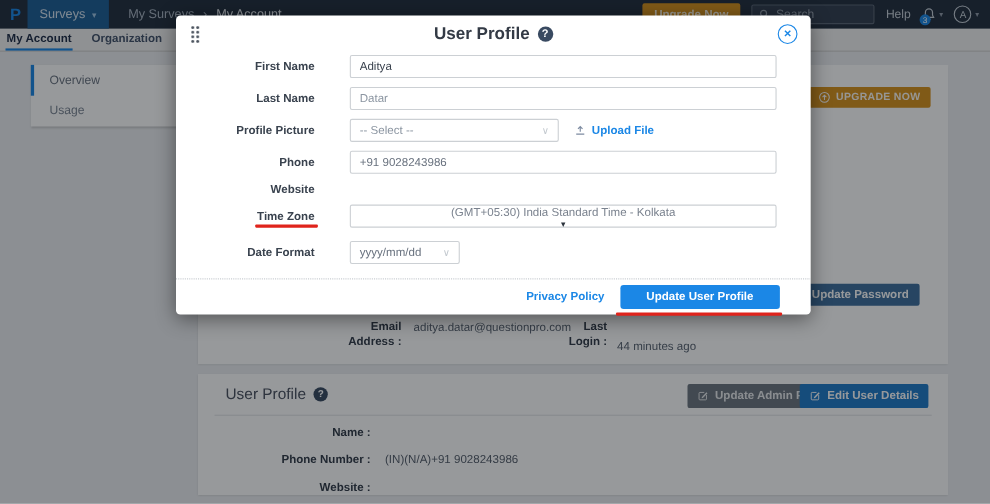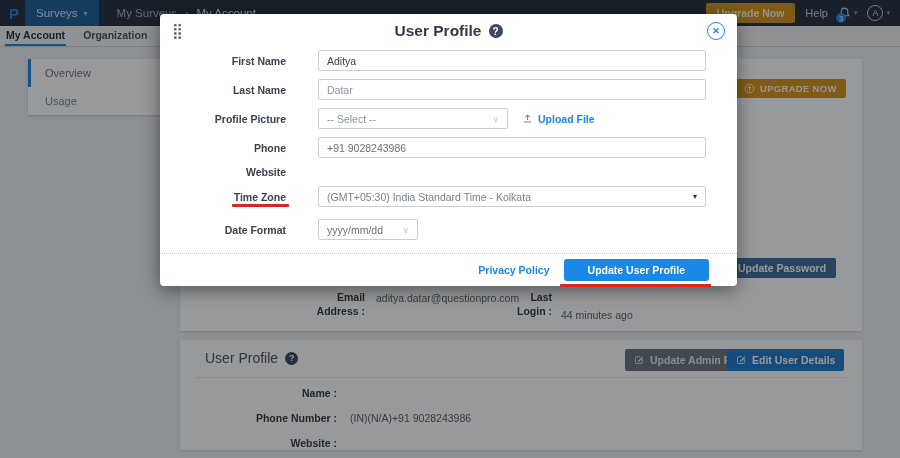--- a/index.html
+++ b/index.html
@@ -90,20 +90,27 @@
       <span>Surveys</span>
       <span class="caret">▾</span>
     </div>
     <nav class="crumbs">
       <span>My Surveys</span>
       <span>›</span>
       <span class="crumb-current">My Account</span>
     </nav>
     <div class="nav-right">
       <button class="pill-upgrade">Upgrade Now</button>
+      <div class="searchbox">
+        <svg width="10" height="10" viewBox="0 0 24 24">
+            <circle cx="10" cy="10" r="6.5" fill="none" stroke="#96a1ae" stroke-width="2.6"></circle>
+            <path d="M15 15l6 6" stroke="#96a1ae" stroke-width="2.6"></path>
+          </svg>
+        <input placeholder="Search" style="">
+      </div>
       <span class="help-link">Help</span>
       <div class="bell-wrap">
         <svg width="13" height="14" viewBox="0 0 24 24">
             <path d="M12 3a6 6 0 0 0-6 6v4.5L4.2 17h15.6L18 13.5V9a6 6 0 0 0-6-6z" fill="none" stroke="#c6cfd8" stroke-width="2"></path>
             <path d="M10 19.5a2 2 0 0 0 4 0" fill="none" stroke="#c6cfd8" stroke-width="2"></path>
           </svg>
         <span class="badge">3</span>
         <span class="tiny-caret">▾</span>
       </div>
       <div class="avatar-wrap">
@@ -209,21 +216,21 @@
       </div>
       <div class="form-row">
         <div class="flabel">Phone</div>
         <input class="ctl val-mid" value="+91 9028243986" style="">
       </div>
       <div class="form-row">
         <div class="flabel">Website</div>
       </div>
       <div class="form-row">
         <div class="flabel"><span class="annotate-red">Time Zone</span></div>
-        <div class="ctl w-full fakesel" style="color:#7a828e;">
+        <div class="ctl w-full fakesel" style="color:#7a828e;flex-direction:column;">
           <span>(GMT+05:30) India Standard Time - Kolkata</span>
           <span class="chev-dark">▾</span>
         </div>
       </div>
       <div class="form-row" style="margin-top:12px;">
         <div class="flabel">Date Format</div>
         <div class="ctl w-sm fakesel val-mid">
           <span>yyyy/mm/dd</span>
           <span class="chev">∨</span>
         </div>

